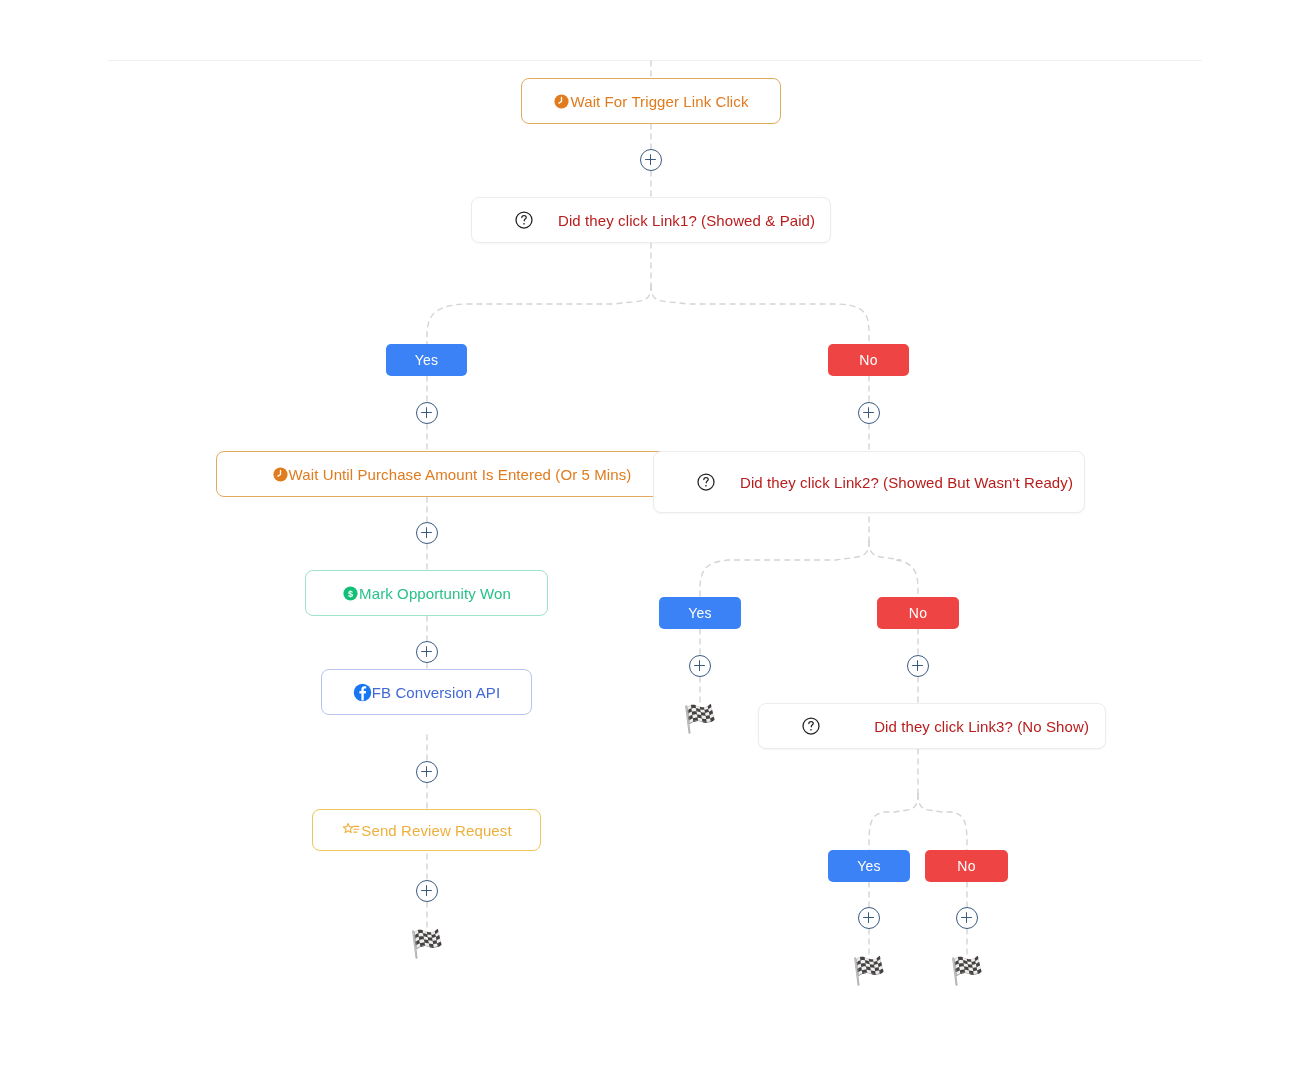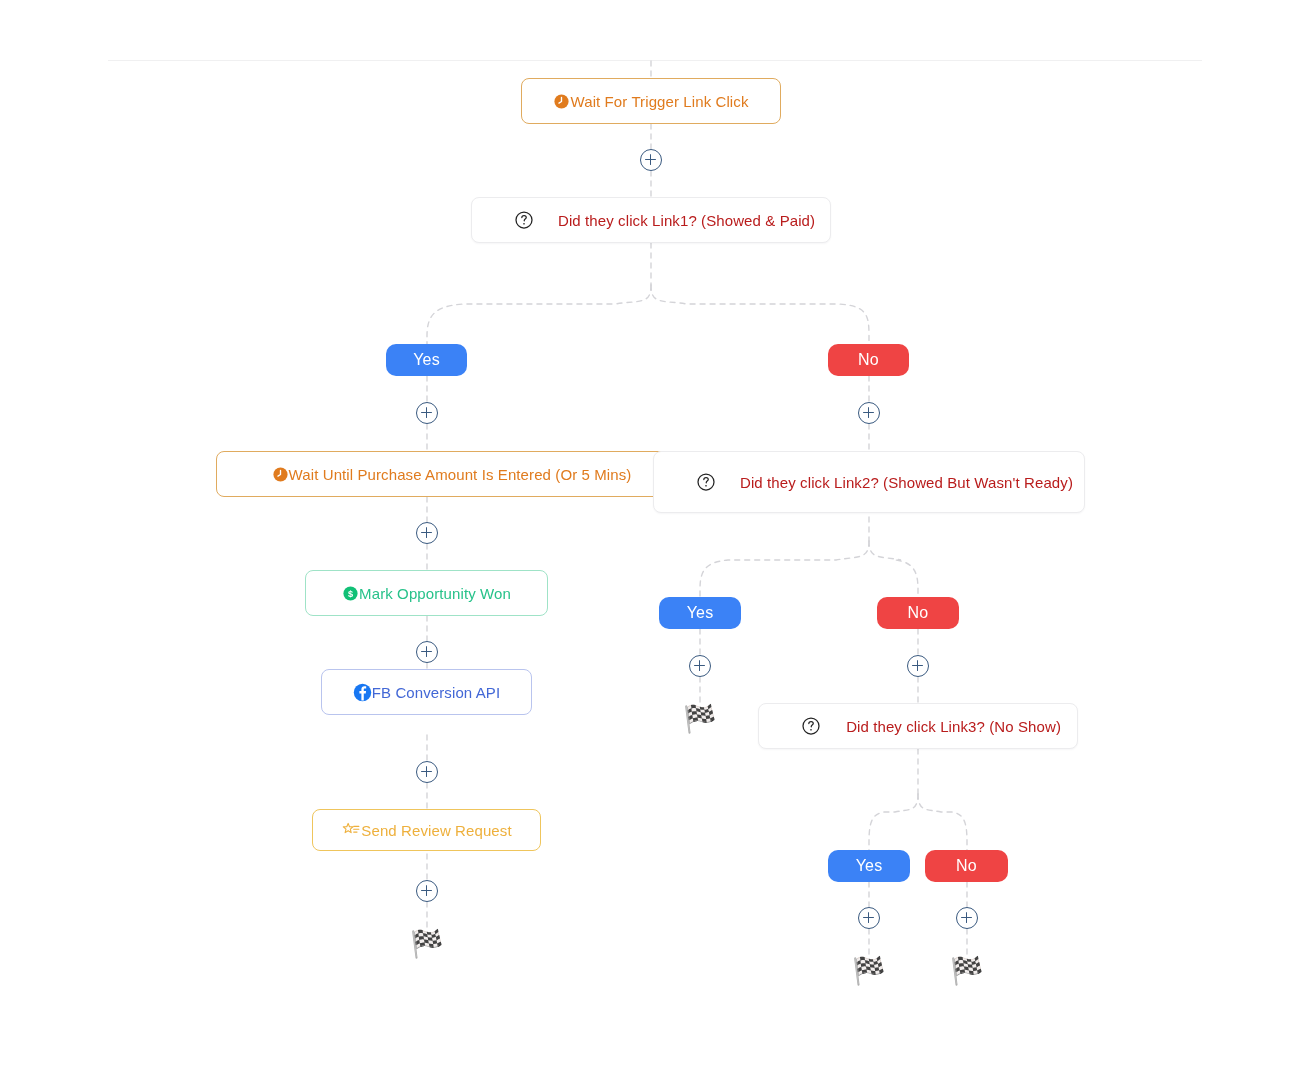--- a/index.html
+++ b/index.html
@@ -87,23 +87,23 @@
   .ic svg { display: block; }
 
   
   .pill {
     position: absolute;
     box-sizing: border-box;
     display: flex;
     align-items: center;
     justify-content: center;
     height: 32px;
-    border-radius: 10px;
+    border-radius: 5px;
     color: #ffffff;
-    font-size: 16px;
+    font-size: 14px;
     letter-spacing: .2px;
   }
   .pill.yes { background: #3b82f6; }
   .pill.no  { background: #ef4444; }
 
   
   .plus {
     position: absolute;
     width: 22px;
     height: 22px;
@@ -261,21 +261,21 @@
     <span class="ic">
       <svg width="20" height="20" viewBox="0 0 24 24">
         <circle cx="12" cy="12" r="9.6" fill="none" stroke="#222" stroke-width="1.5"></circle>
         <path d="M9.4 9.1c0-1.5 1.2-2.5 2.7-2.5 1.5 0 2.6 1 2.6 2.3 0 1.9-2.4 2-2.4 3.6v.5" fill="none" stroke="#222" stroke-width="1.5" stroke-linecap="round"></path>
         <circle cx="12" cy="16.6" r="1" fill="#222"></circle>
       </svg>
     </span>
     <span class="label">Did they click Link2? (Showed But Wasn't Ready)</span>
   </div>
 
-  <div class="node condition" style="left:758px; top:703px; width:320px; height:46px;">
+  <div class="node condition" style="left:758px; top:703px; width:348px; height:46px;">
     <span class="ic">
       <svg width="20" height="20" viewBox="0 0 24 24">
         <circle cx="12" cy="12" r="9.6" fill="none" stroke="#222" stroke-width="1.5"></circle>
         <path d="M9.4 9.1c0-1.5 1.2-2.5 2.7-2.5 1.5 0 2.6 1 2.6 2.3 0 1.9-2.4 2-2.4 3.6v.5" fill="none" stroke="#222" stroke-width="1.5" stroke-linecap="round"></path>
         <circle cx="12" cy="16.6" r="1" fill="#222"></circle>
       </svg>
     </span>
     <span class="label">Did they click Link3? (No Show)</span>
   </div>
 

